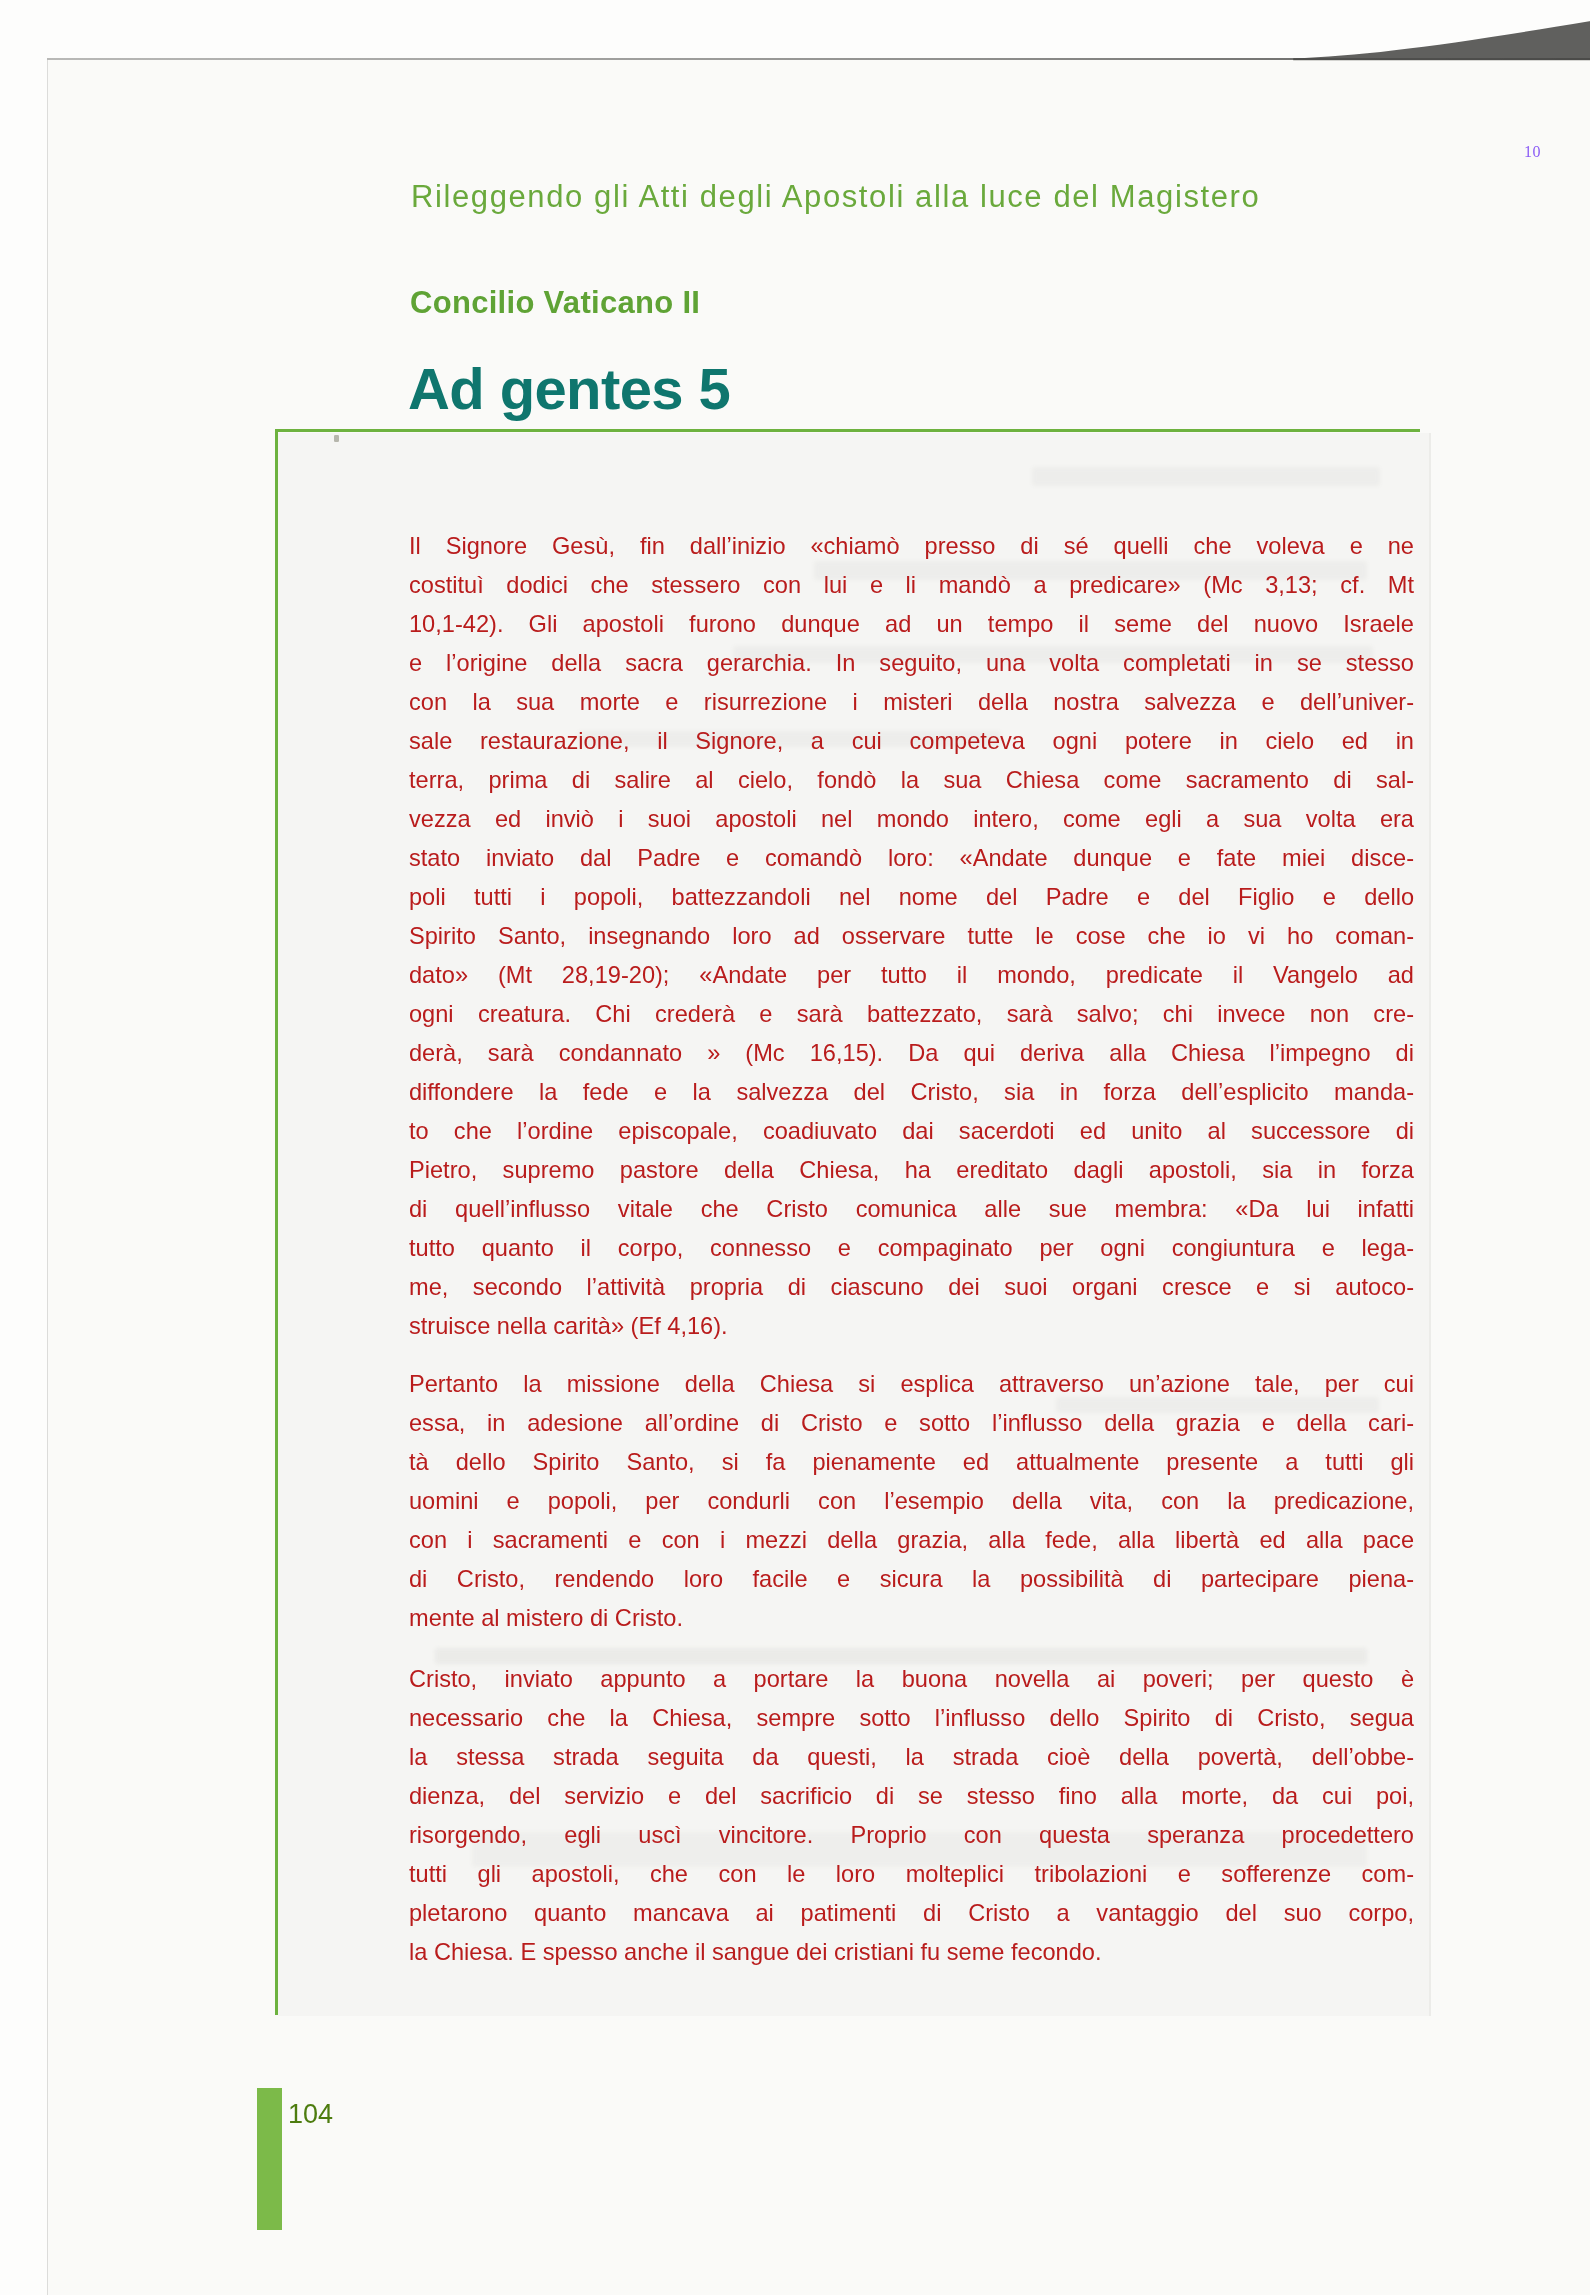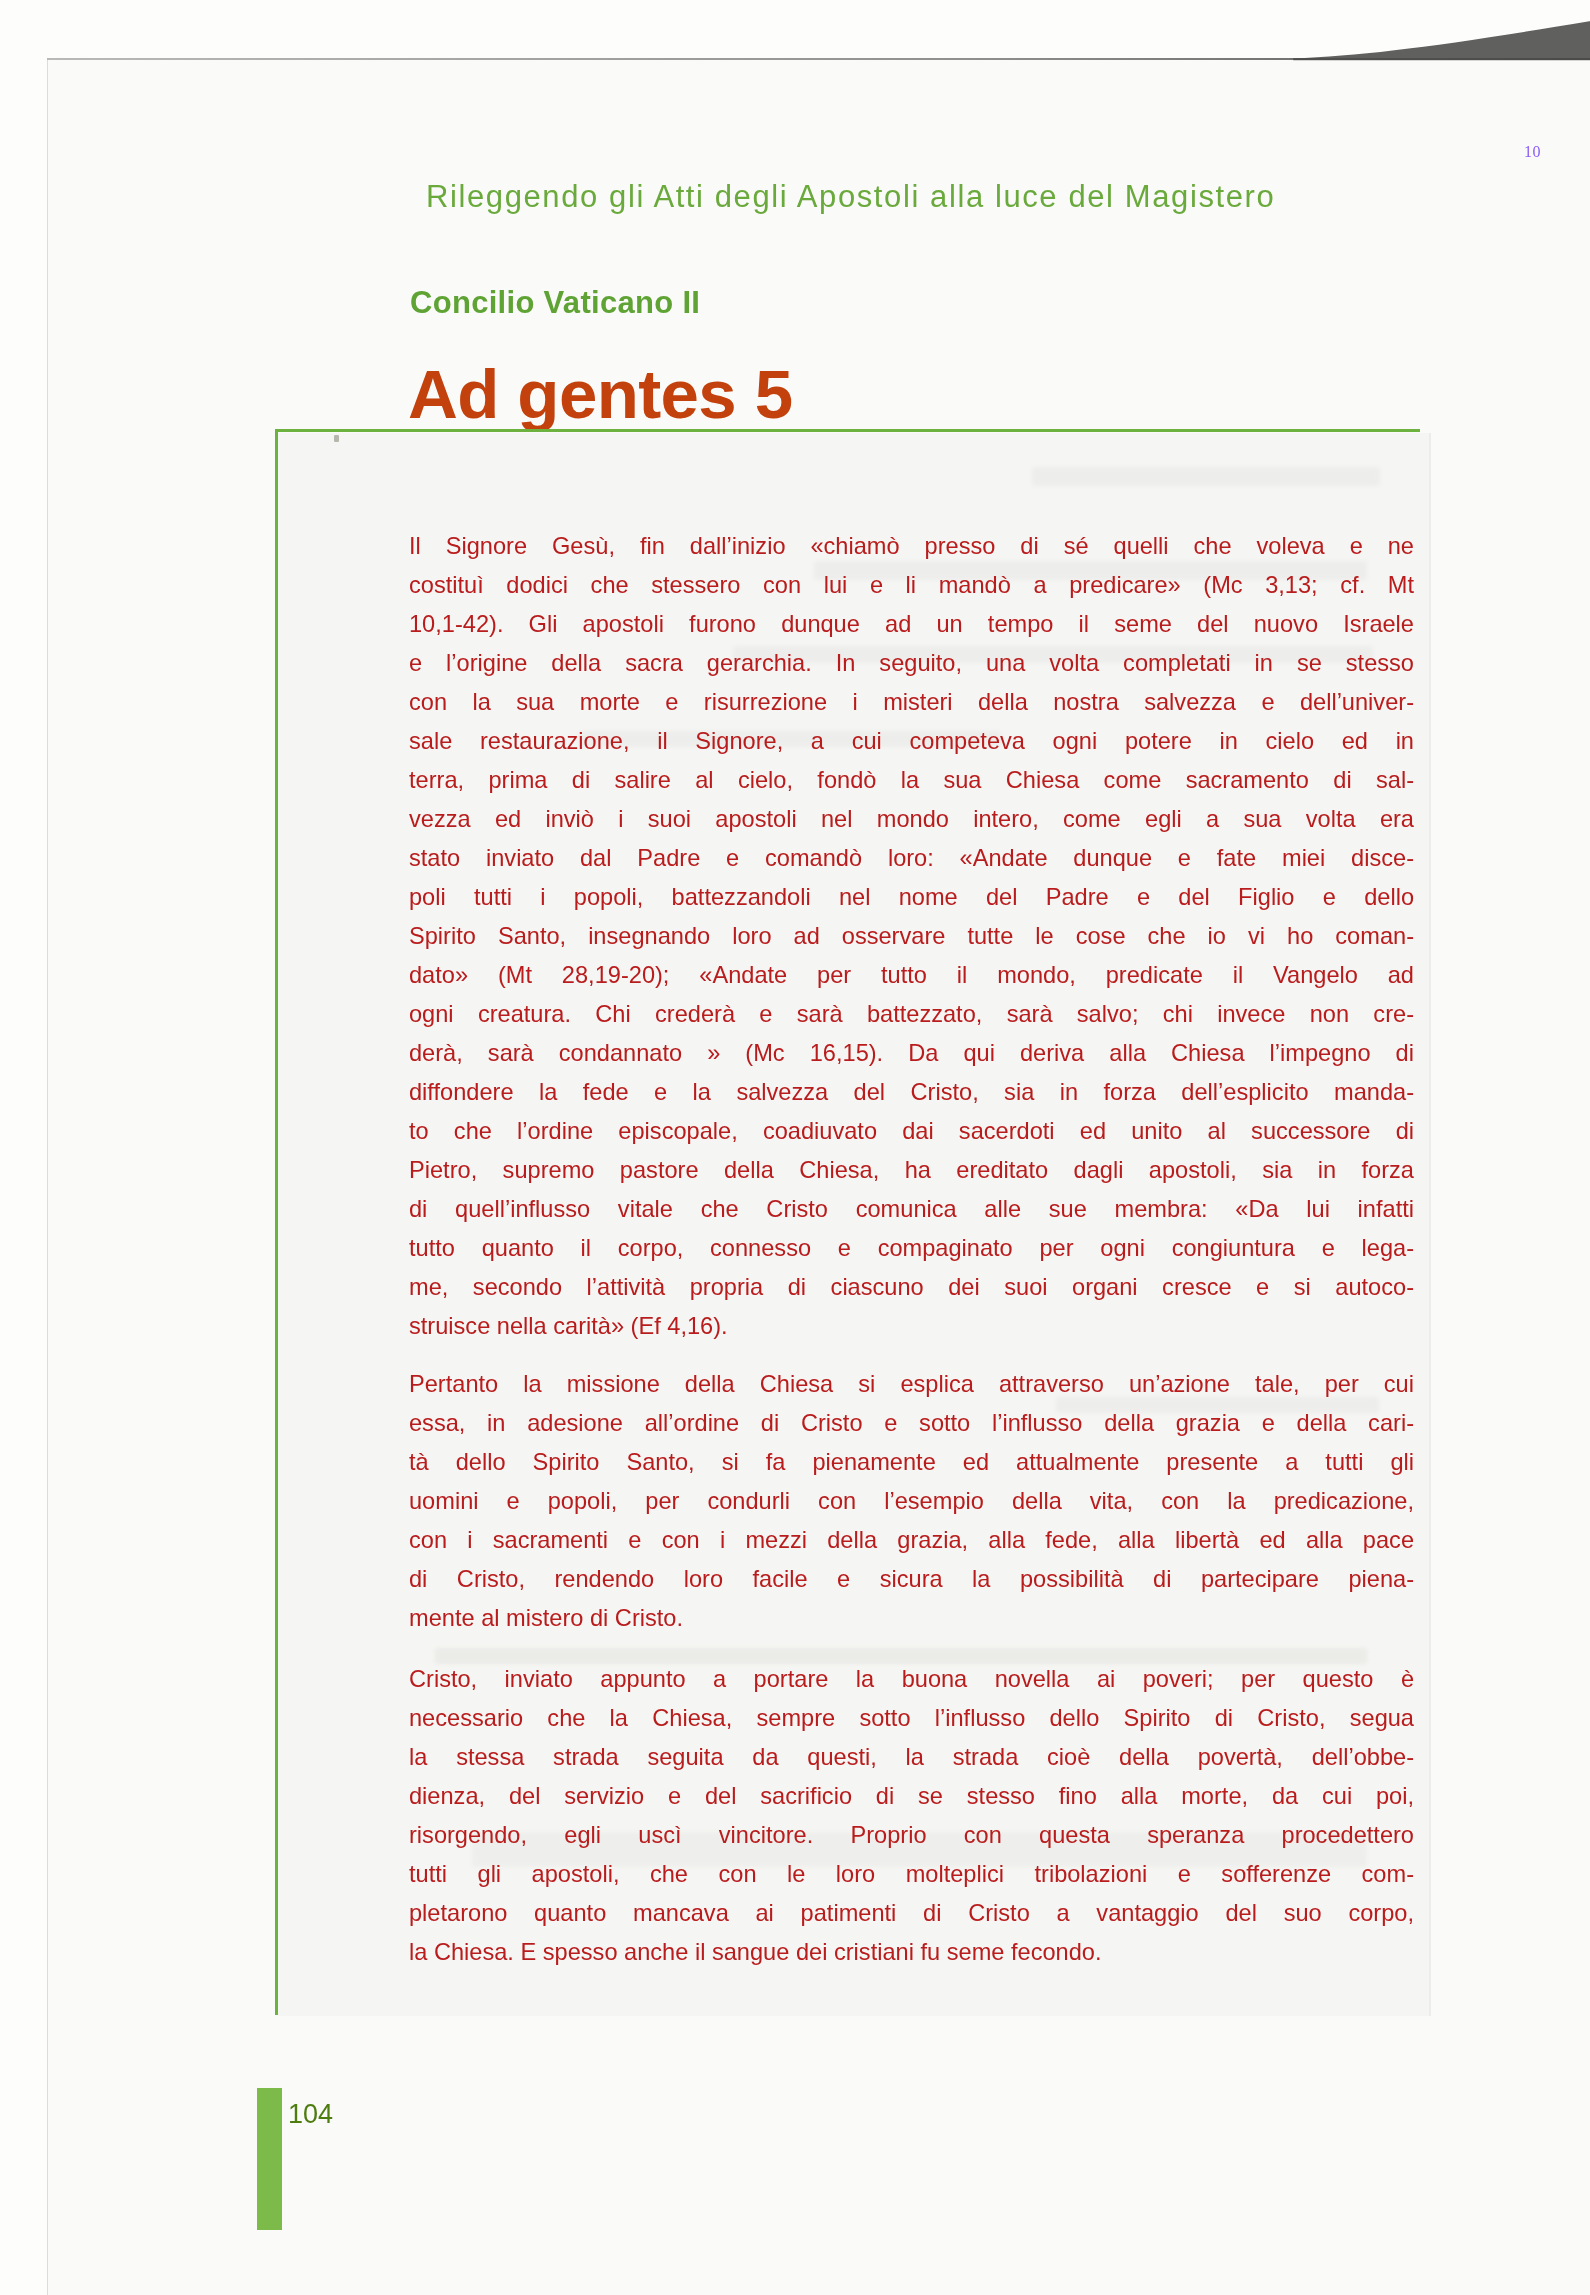--- a/index.html
+++ b/index.html
@@ -10,25 +10,25 @@
                 background:#fafaf8;}
   .edge-left{position:absolute;left:47px;top:60px;width:0.6px;height:2235px;
              background:#dcdcda;}
   .edge-top{position:absolute;left:47px;top:58px;width:1544px;height:1.9px;
             background:linear-gradient(to right,#b9b9b7,#8f8f8d 60%,#6a6a68 88%,#4e4e4c);}
   .corner-swoosh{position:absolute;right:0;top:0;}
   .pagenum-top{position:absolute;left:1524px;top:143px;width:50px;
                font-family:"Liberation Serif",serif;font-size:16px;color:#8b5cf6;
                letter-spacing:0.6px;}
   .header-title{position:absolute;left:411px;top:179px;width:1056px;
-                font-size:31px;letter-spacing:1.6px;color:#6aa93c;font-weight:400;margin-left:15px;}
+                font-size:31px;letter-spacing:1.6px;color:#6aa93c;font-weight:400;}
   .kicker{position:absolute;left:410px;top:285px;font-size:31px;font-weight:700;
           color:#5fa335;letter-spacing:0.3px;}
-  .article-title{position:absolute;left:408px;top:355px;font-size:69px;font-weight:700;
-          color:#c2410c;letter-spacing:-0.6px;}
+  .article-title{position:absolute;left:408px;top:355px;font-size:58px;font-weight:700;
+          color:#0f766e;letter-spacing:-0.6px;}
   
   .box-top-rule{position:absolute;left:275px;top:429px;width:1145px;height:3.1px;background:#6db23f;}
   .box-left-rule{position:absolute;left:275px;top:429px;width:3.1px;height:1586px;background:#6db23f;}
   .box-tint{position:absolute;left:278px;top:433px;width:1151px;height:1583px;
             background:rgba(190,190,178,0.07);}
   .box-right-edge{position:absolute;left:1429px;top:433px;width:1.9px;height:1583px;
             background:rgba(120,120,110,0.10);}
   
   .body-text{position:absolute;left:409px;top:527px;width:1005px;
              font-size:23.6px;line-height:39px;color:#b91c1c;}

